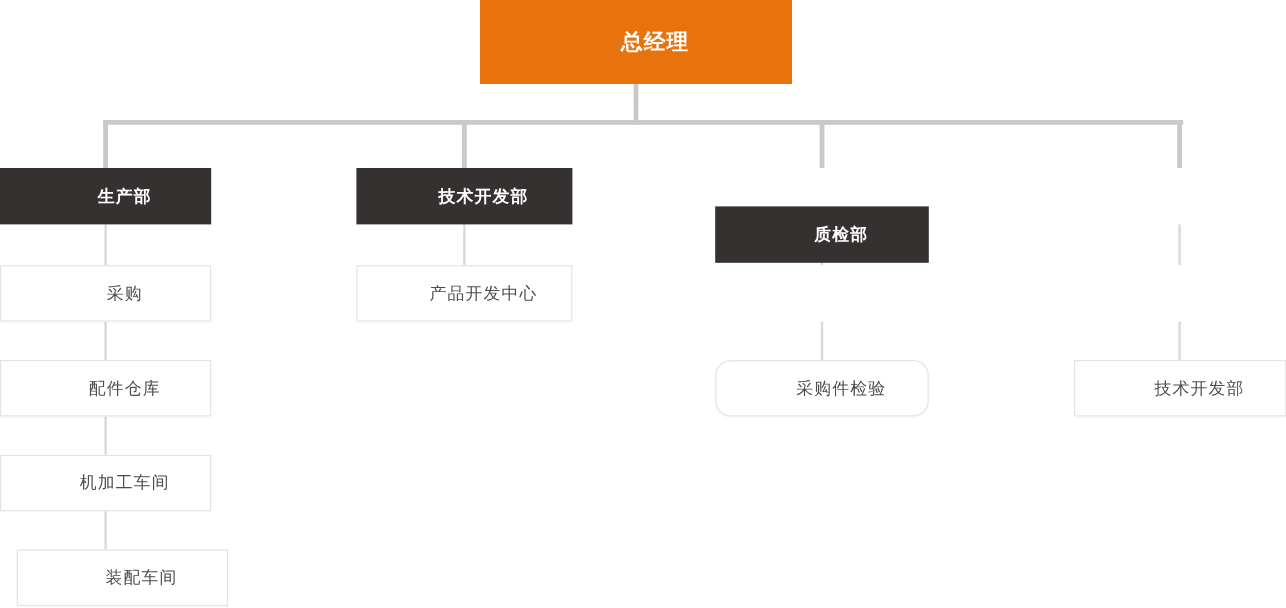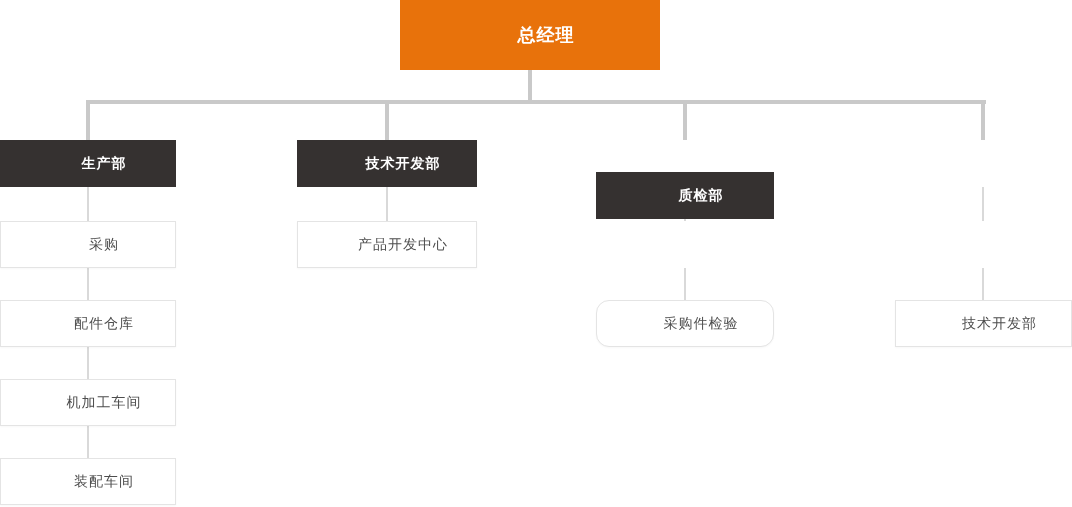--- a/index.html
+++ b/index.html
@@ -99,21 +99,21 @@
   </div>
   <div class="node node-child" style="left:0px; top:221px; width:176px; height:47px;">
     <span>采购</span>
   </div>
   <div class="node node-child" style="left:0px; top:300px; width:176px; height:47px;">
     <span>配件仓库</span>
   </div>
   <div class="node node-child" style="left:0px; top:379px; width:176px; height:47px;">
     <span>机加工车间</span>
   </div>
-  <div class="node node-child" style="left:0px; top:458px; width:176px; height:47px;">
+  <div class="node node-child" style="left:14px; top:458px; width:176px; height:47px;">
     <span>装配车间</span>
   </div>
 
   <div class="node node-dept" style="left:297px; top:140px; width:180px; height:47px;">
     <span>技术开发部</span>
   </div>
   <div class="node node-child" style="left:297px; top:221px; width:180px; height:47px;">
     <span>产品开发中心</span>
   </div>
 

